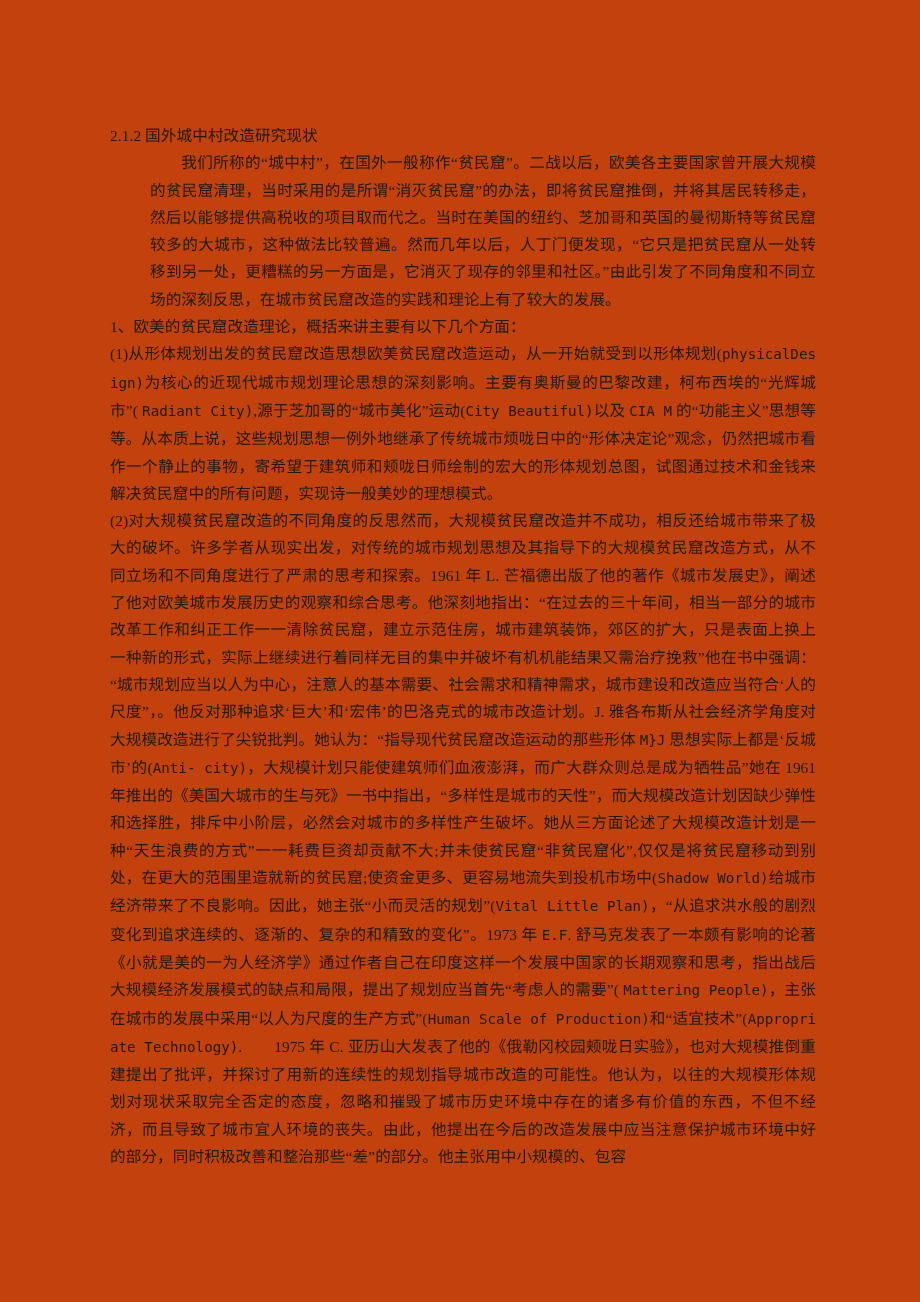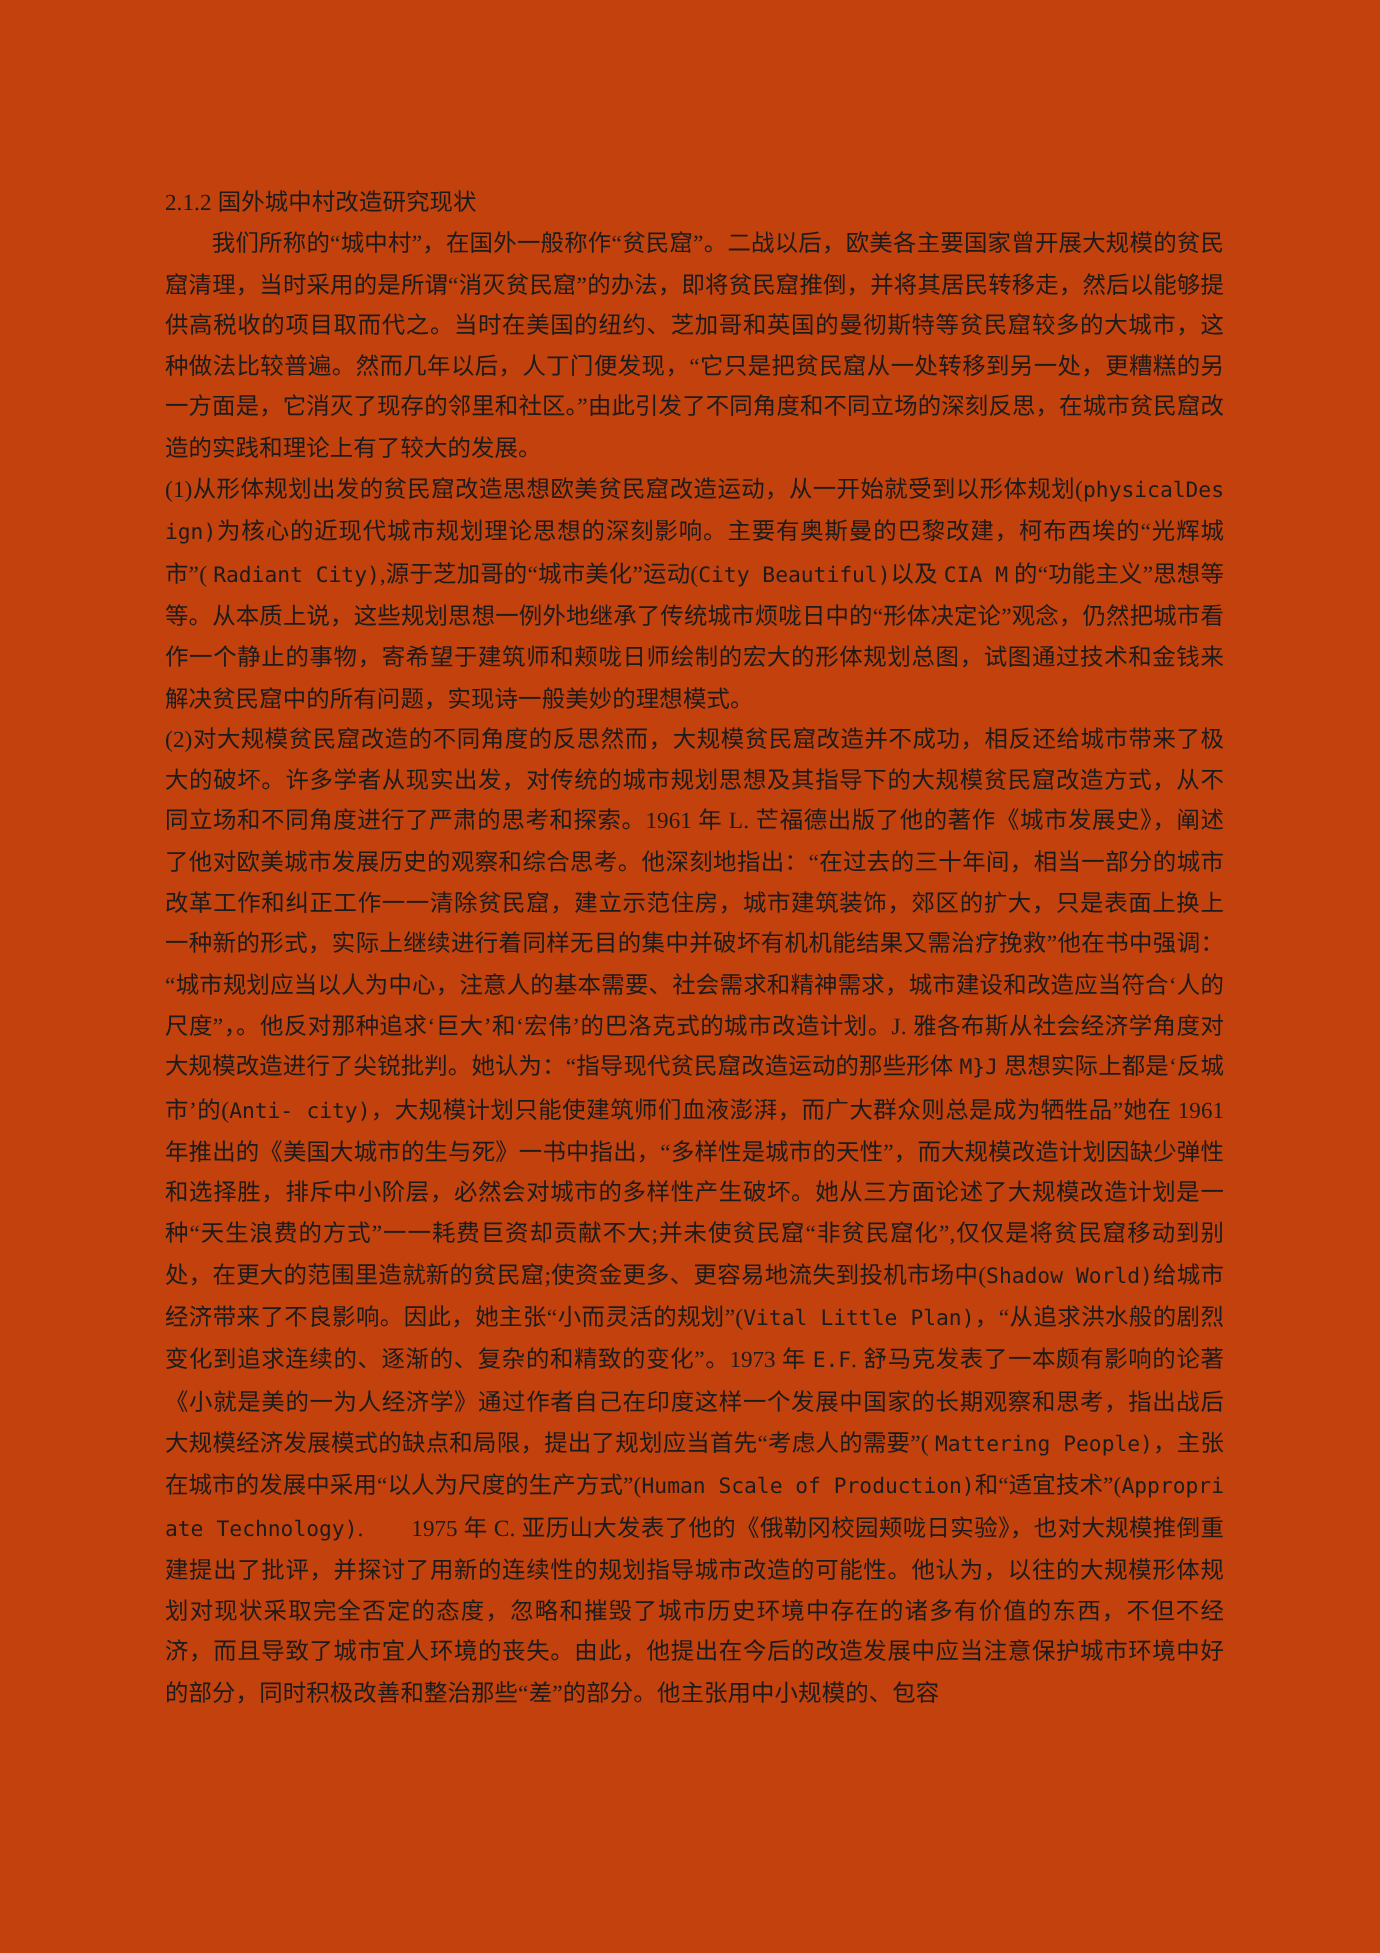--- a/index.html
+++ b/index.html
@@ -43,20 +43,21 @@
     overflow-wrap: break-word;
   }
 
   .para.heading {
     text-align: left;
     word-break: normal;
   }
 
   .para.indent {
     text-indent: 2em;
+    margin-left: 40px;
   }
 
   
   .lat {
     font-family: "DejaVu Sans Mono", "Liberation Mono", monospace;
     font-size: 14.2px;
     letter-spacing: 0;
   }
 
   
@@ -70,20 +71,21 @@
 <body>
 
 <div class="page">
 
   <div class="text-block">
 
     <p class="para heading"><span class="num">2</span>.<span class="num">1</span>.<span class="num">2</span> 国外城中村改造研究现状</p>
 
     <p class="para indent">我们所称的“城中村”，在国外一般称作“贫民窟”。二战以后，欧美各主要国家曾开展大规模的贫民窟清理，当时采用的是所谓“消灭贫民窟”的办法，即将贫民窟推倒，并将其居民转移走，然后以能够提供高税收的项目取而代之。当时在美国的纽约、芝加哥和英国的曼彻斯特等贫民窟较多的大城市，这种做法比较普遍。然而几年以后，人丁门便发现，“它只是把贫民窟从一处转移到另一处，更糟糕的另一方面是，它消灭了现存的邻里和社区。”由此引发了不同角度和不同立场的深刻反思，在城市贫民窟改造的实践和理论上有了较大的发展。</p>
 
+    <p class="para"><span class="num">1</span>、欧美的贫民窟改造理论，概括来讲主要有以下几个方面：</p>
 
     <p class="para">(<span class="num">1</span>)从形体规划出发的贫民窟改造思想欧美贫民窟改造运动，从一开始就受到以形体规划(<span class="lat">physicalDesign)</span>为核心的近现代城市规划理论思想的深刻影响。主要有奥斯曼的巴黎改建，柯布西埃的“光辉城市”( <span class="lat">Radiant City)</span>,源于芝加哥的“城市美化”运动(<span class="lat">City Beautiful)</span>以及 <span class="lat">CIA M</span> 的“功能主义”思想等等。从本质上说，这些规划思想一例外地继承了传统城市烦咙日中的“形体决定论”观念，仍然把城市看作一个静止的事物，寄希望于建筑师和颊咙日师绘制的宏大的形体规划总图，试图通过技术和金钱来解决贫民窟中的所有问题，实现诗一般美妙的理想模式。</p>
 
     <p class="para">(<span class="num">2</span>)对大规模贫民窟改造的不同角度的反思然而，大规模贫民窟改造并不成功，相反还给城市带来了极大的破坏。许多学者从现实出发，对传统的城市规划思想及其指导下的大规模贫民窟改造方式，从不同立场和不同角度进行了严肃的思考和探索。<span class="num">1961</span> 年 L. 芒福德出版了他的著作《城市发展史》，阐述了他对欧美城市发展历史的观察和综合思考。他深刻地指出：“在过去的三十年间，相当一部分的城市改革工作和纠正工作一一清除贫民窟，建立示范住房，城市建筑装饰，郊区的扩大，只是表面上换上一种新的形式，实际上继续进行着同样无目的集中并破坏有机机能结果又需治疗挽救”他在书中强调：“城市规划应当以人为中心，注意人的基本需要、社会需求和精神需求，城市建设和改造应当符合‘人的尺度”，。他反对那种追求‘巨大’和‘宏伟’的巴洛克式的城市改造计划。J. 雅各布斯从社会经济学角度对大规模改造进行了尖锐批判。她认为：“指导现代贫民窟改造运动的那些形体 <span class="lat">M}J</span> 思想实际上都是‘反城市’的(<span class="lat">Anti- city)</span>，大规模计划只能使建筑师们血液澎湃，而广大群众则总是成为牺牲品”她在 <span class="num">1961</span> 年推出的《美国大城市的生与死》一书中指出，“多样性是城市的天性”，而大规模改造计划因缺少弹性和选择胜，排斥中小阶层，必然会对城市的多样性产生破坏。她从三方面论述了大规模改造计划是一种“天生浪费的方式”一一耗费巨资却贡献不大;并未使贫民窟“非贫民窟化”,仅仅是将贫民窟移动到别处，在更大的范围里造就新的贫民窟;使资金更多、更容易地流失到投机市场中(<span class="lat">Shadow World)</span>给城市经济带来了不良影响。因此，她主张“小而灵活的规划”(<span class="lat">Vital Little Plan)</span>，“从追求洪水般的剧烈变化到追求连续的、逐渐的、复杂的和精致的变化”。<span class="num">1973</span> 年 <span class="lat">E.F</span>. 舒马克发表了一本颇有影响的论著《小就是美的一为人经济学》通过作者自己在印度这样一个发展中国家的长期观察和思考，指出战后大规模经济发展模式的缺点和局限，提出了规划应当首先“考虑人的需要”( <span class="lat">Mattering People)</span>，主张在城市的发展中采用“以人为尺度的生产方式”(<span class="lat">Human Scale of Production)</span>和“适宜技术”(<span class="lat">Appropriate Technology)</span>.　　<span class="num">1975</span> 年 C. 亚历山大发表了他的《俄勒冈校园颊咙日实验》，也对大规模推倒重建提出了批评，并探讨了用新的连续性的规划指导城市改造的可能性。他认为，以往的大规模形体规划对现状采取完全否定的态度，忽略和摧毁了城市历史环境中存在的诸多有价值的东西，不但不经济，而且导致了城市宜人环境的丧失。由此，他提出在今后的改造发展中应当注意保护城市环境中好的部分，同时积极改善和整治那些“差”的部分。他主张用中小规模的、包容</p>
 
   </div>
 
 </div>
 
 </body></html>

